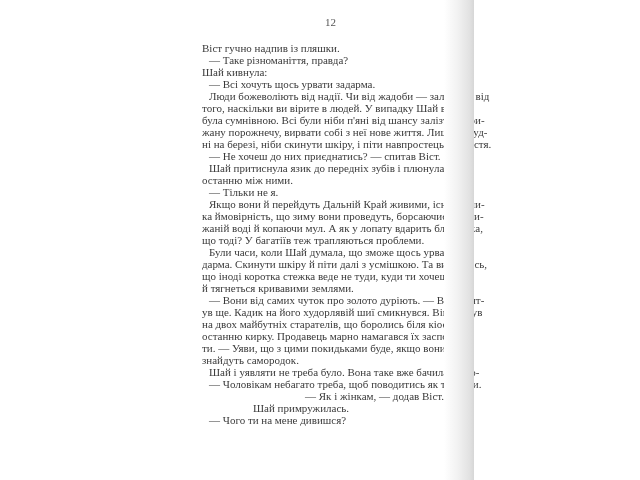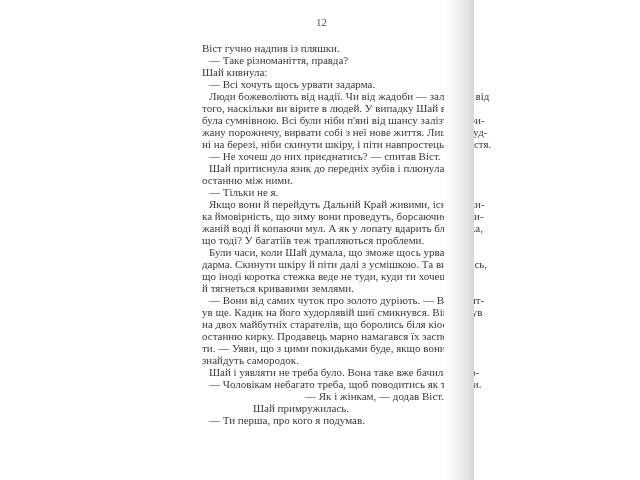--- a/index.html
+++ b/index.html
@@ -15,21 +15,21 @@
     background: #ffffff;
   }
   .page-shadow {
     position: absolute; left: 444px; top: 0;
     width: 30px; height: 480px;
     background: linear-gradient(to right, #ffffff 0%, #f2f2f2 45%, #e2e2e2 85%, #d6d6d6 100%);
   }
   .page-number {
     position: absolute; left: 316px; top: 16px;
     font-size: 11px; color: #555;
-    width: 20px; text-align: left;
+    width: 20px; text-align: right;
   }
   .text-block {
     position: absolute; left: 202px; top: 42px;
     width: 242px;
     color: #3a3a3a;
     font-size: 11px;
     line-height: 14.4px;
   }
   .line {
     display: block;
@@ -72,16 +72,16 @@
       <span class="line indent just" style="height: 12px;">— Вони від самих чуток про золото дуріють. — Віст конт-</span>
       <span class="line just" style="height: 12px;">ув ще. Кадик на його худорлявій шиї смикнувся. Він глянув</span>
       <span class="line just" style="height: 12px;">на двох майбутніх старателів, що боролись біля кіоску за</span>
       <span class="line just" style="height: 12px;">останню кирку. Продавець марно намагався їх заспокої-</span>
       <span class="line just" style="height: 12px;">ти. — Уяви, що з цими покидьками буде, якщо вони таки</span>
       <span class="line" style="height: 12px;">знайдуть самородок.</span>
       <span class="line indent just" style="height: 12px;">Шай і уявляти не треба було. Вона таке вже бачила, і спо-</span>
       <span class="line indent" style="height: 12px;">— Чоловікам небагато треба, щоб поводитись як тварини.</span>
       <span class="line indent" style="height: 12px; text-align: right;">— Як і жінкам, — додав Віст.</span>
       <span class="line indent" style="height: 12px; margin-left: 44px;">Шай примружилась.</span>
-      <span class="line indent" style="height: 12px;">— Ти перша, про кого я подумав.</span>
+      <span class="line indent" style="height: 12px;">— Чого ти на мене дивишся?</span>
     </div>
   <div class="page-shadow"></div>
 </div>
 
 </body></html>

